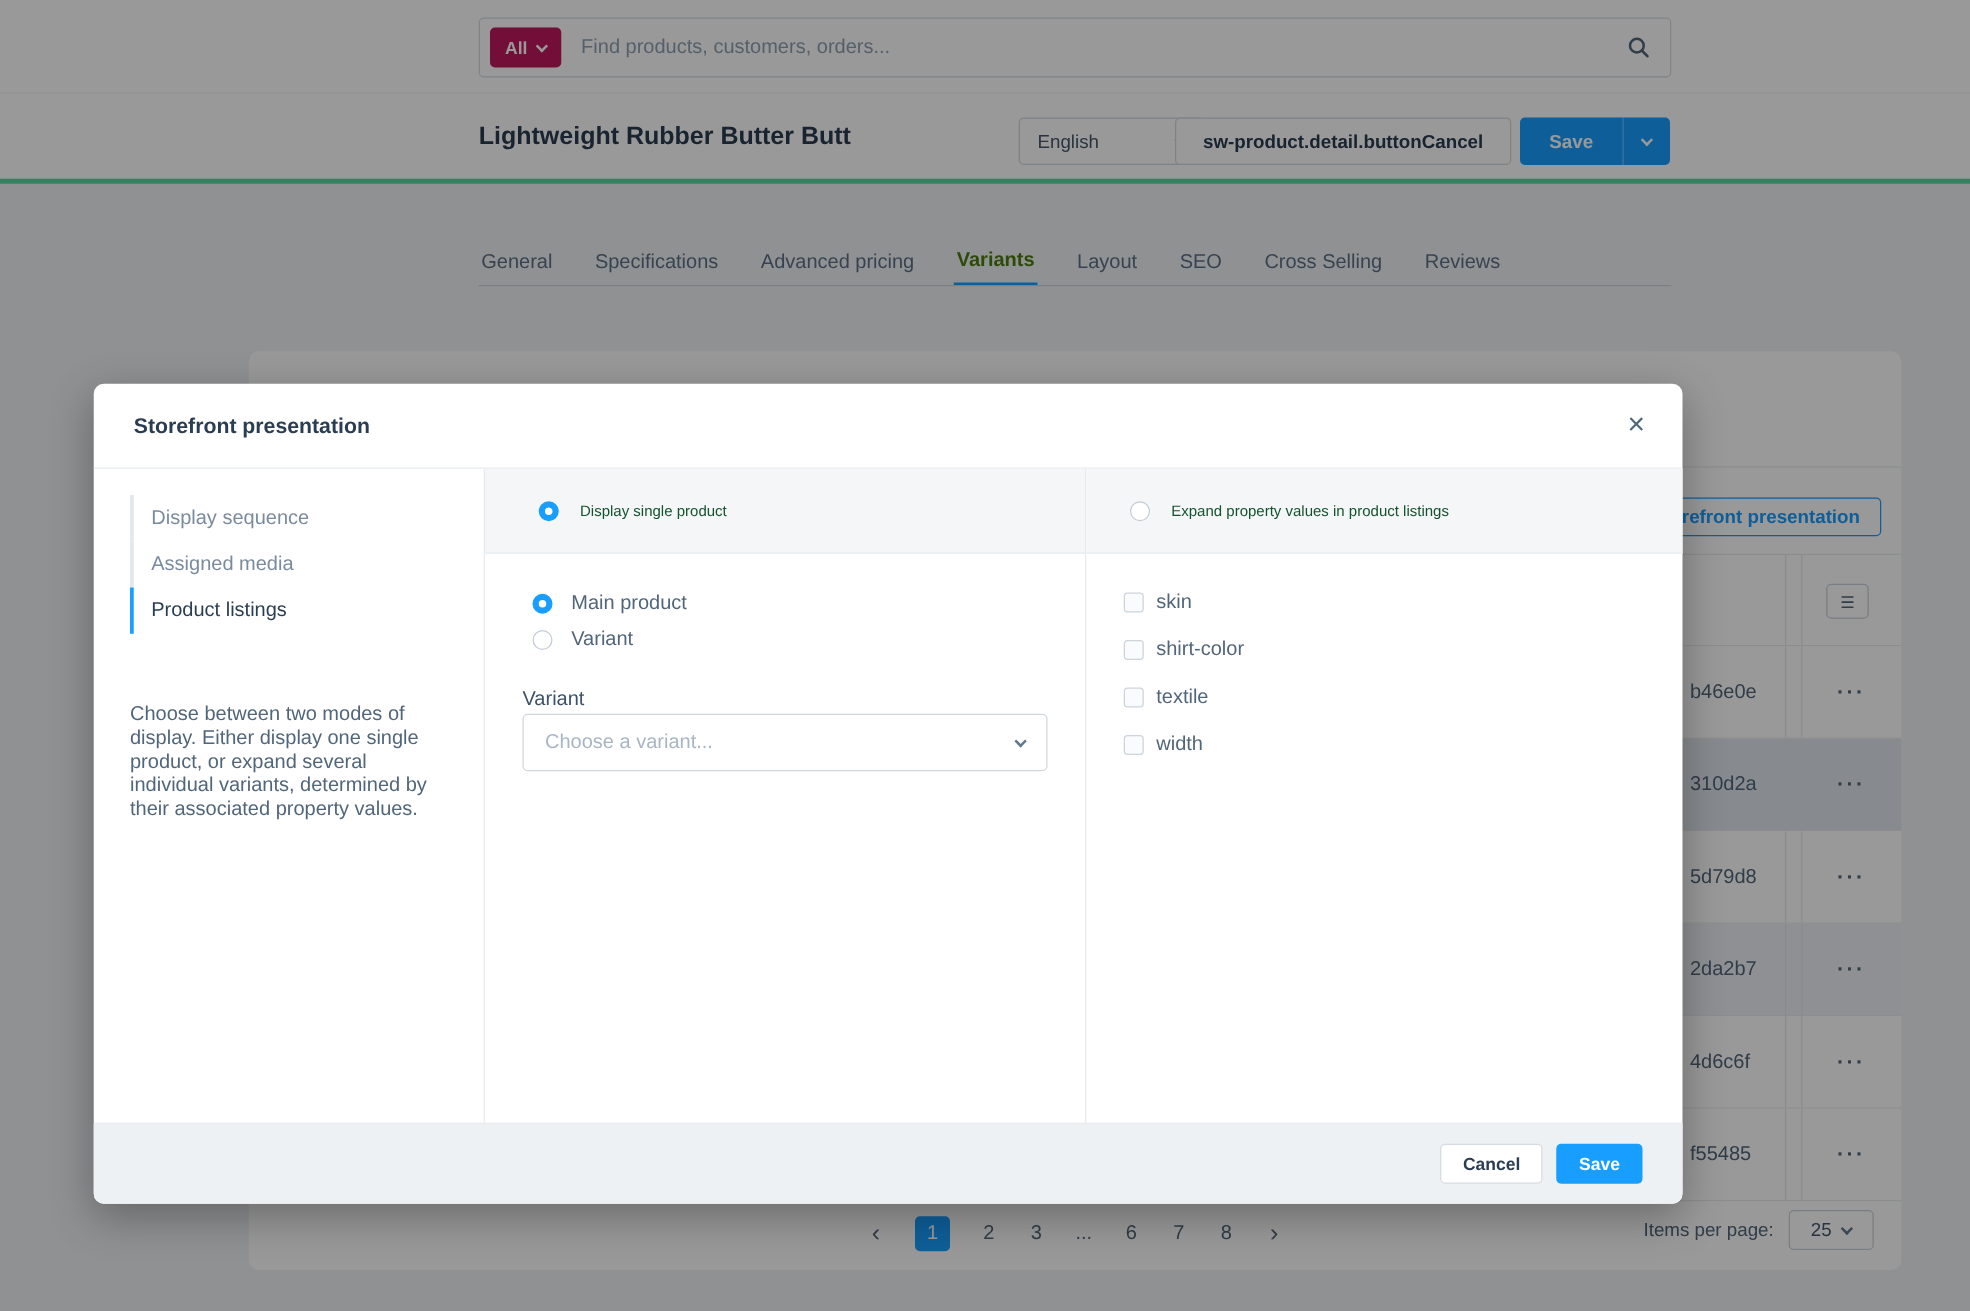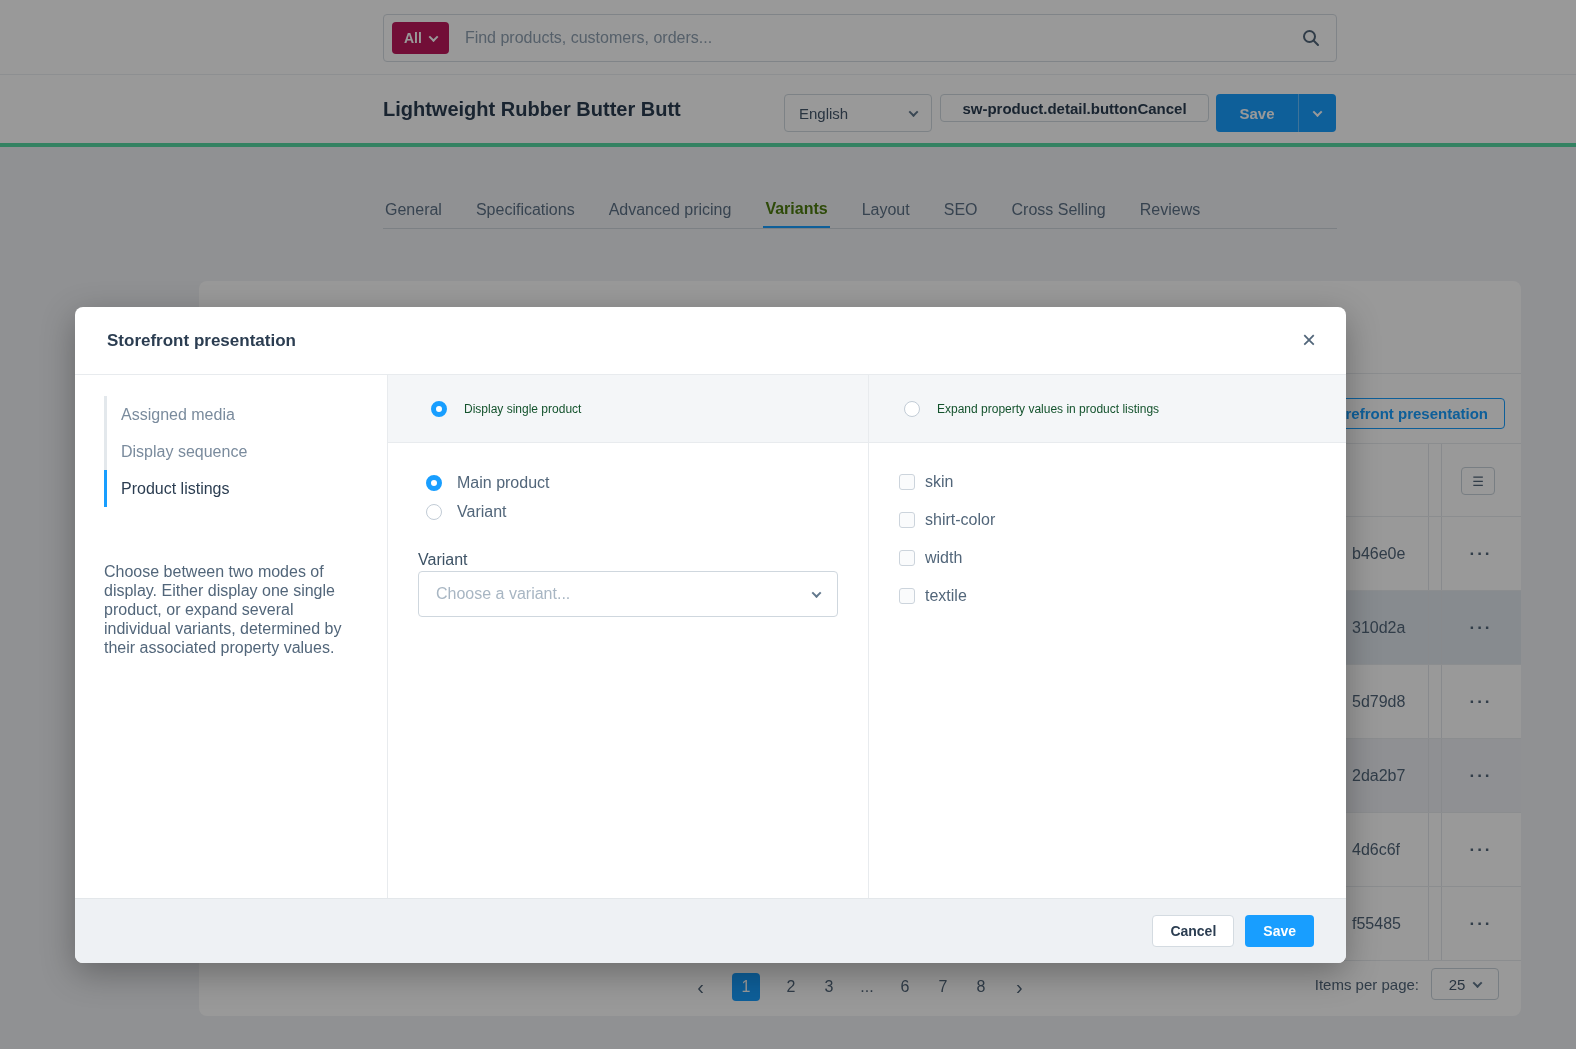--- a/index.html
+++ b/index.html
@@ -17,22 +17,22 @@
   .scope-chip { margin-left:8px; height:32px; padding:0 12px; background:#be185d; border-radius:4px; color:#fff; font-size:14px; font-weight:bold; display:flex; align-items:center; gap:8px; }
   .chev { display:inline-block; width:7px; height:7px; border-right:2px solid #62788c; border-bottom:2px solid #62788c; transform:rotate(45deg) translate(-1px,-1px); }
   .chev.white { border-color:#fff; }
   .search-input { flex:1; border:none; outline:none; font-size:16px; color:#2b3d51; padding:0 16px; font-family:"Liberation Sans",sans-serif; background:transparent; }
   .search-input::placeholder { color:#8fa0b1; }
   .search-icon { margin-right:16px; display:flex; }
 
   
   .smartbar { position:absolute; left:0; top:75px; width:1576px; height:72px; background:#fff; border-bottom:4px solid #57d9a3; }
   .page-title { position:absolute; left:383px; top:0; height:68px; display:flex; align-items:center; font-size:20px; font-weight:bold; color:#2b3d51; }
-  .lang-select { position:absolute; left:784px; top:19px; width:148px; height:38px; border:1px solid #d1d9e0; border-radius:4px; background:#fff; display:flex; align-items:center; justify-content:space-between; padding:0 14px; font-size:15px; color:#45586c; }
-  .cancel-btn { position:absolute; left:940px; top:19px; width:269px; height:28px; border:1px solid #d1d9e0; border-radius:4px; background:#fff; display:flex; align-items:center; justify-content:center; font-size:15px; font-weight:bold; color:#2b3d51; }
+  .lang-select { position:absolute; left:815px; top:19px; width:148px; height:38px; border:1px solid #d1d9e0; border-radius:4px; background:#fff; display:flex; align-items:center; justify-content:space-between; padding:0 14px; font-size:15px; color:#45586c; }
+  .cancel-btn { position:absolute; left:940px; top:19px; width:269px; height:38px; border:1px solid #d1d9e0; border-radius:4px; background:#fff; display:flex; align-items:center; justify-content:center; font-size:15px; font-weight:bold; color:#2b3d51; }
   .save-split { position:absolute; left:1216px; top:19px; width:120px; height:38px; background:#189eff; border-radius:4px; display:flex; color:#fff; }
   .save-main { flex:1; display:flex; align-items:center; justify-content:center; font-size:15px; font-weight:bold; }
   .save-caret { width:38px; border-left:1px solid rgba(255,255,255,0.35); display:flex; align-items:center; justify-content:center; }
 
   
   .tabbar { position:absolute; left:383px; top:192px; width:954px; height:37px; border-bottom:1px solid #cfd6dd; display:flex; gap:30px; }
   .tab { height:100%; display:flex; align-items:center; font-size:16px; color:#5d7186; padding:0 2px; }
   .tab.active { color:#4d7c0f; font-weight:bold; border-bottom:2px solid #189eff; }
 
   
@@ -215,22 +215,22 @@
 <div class="modal">
   <div class="m-header">
     <div class="m-title">Storefront presentation</div>
     <div class="m-close">×</div>
   </div>
 
   <div class="m-body">
 
     <div class="col-left">
       <div class="m-nav">
+        <div class="nav-item">Display sequence</div>
         <div class="nav-item">Assigned media</div>
-        <div class="nav-item">Display sequence</div>
         <div class="nav-item active">Product listings</div>
       </div>
       <div class="m-desc">Choose between two modes of display. Either display one single product, or expand several individual variants, determined by their associated property values.</div>
     </div>
 
     <div class="col-mid">
       <div class="band">
         <span class="radio on"></span>
         <span>Display single product</span>
       </div>
@@ -258,25 +258,25 @@
         <div class="prop-row">
           <span class="checkbox"></span>
           <span>skin</span>
         </div>
         <div class="prop-row">
           <span class="checkbox"></span>
           <span>shirt-color</span>
         </div>
         <div class="prop-row">
           <span class="checkbox"></span>
+          <span>textile</span>
+        </div>
+        <div class="prop-row">
+          <span class="checkbox"></span>
           <span>width</span>
-        </div>
-        <div class="prop-row">
-          <span class="checkbox"></span>
-          <span>textile</span>
         </div>
       </div>
     </div>
 
   </div>
 
   <div class="m-footer">
     <div class="btn-cancel">Cancel</div>
     <div class="btn-save">Save</div>
   </div>

